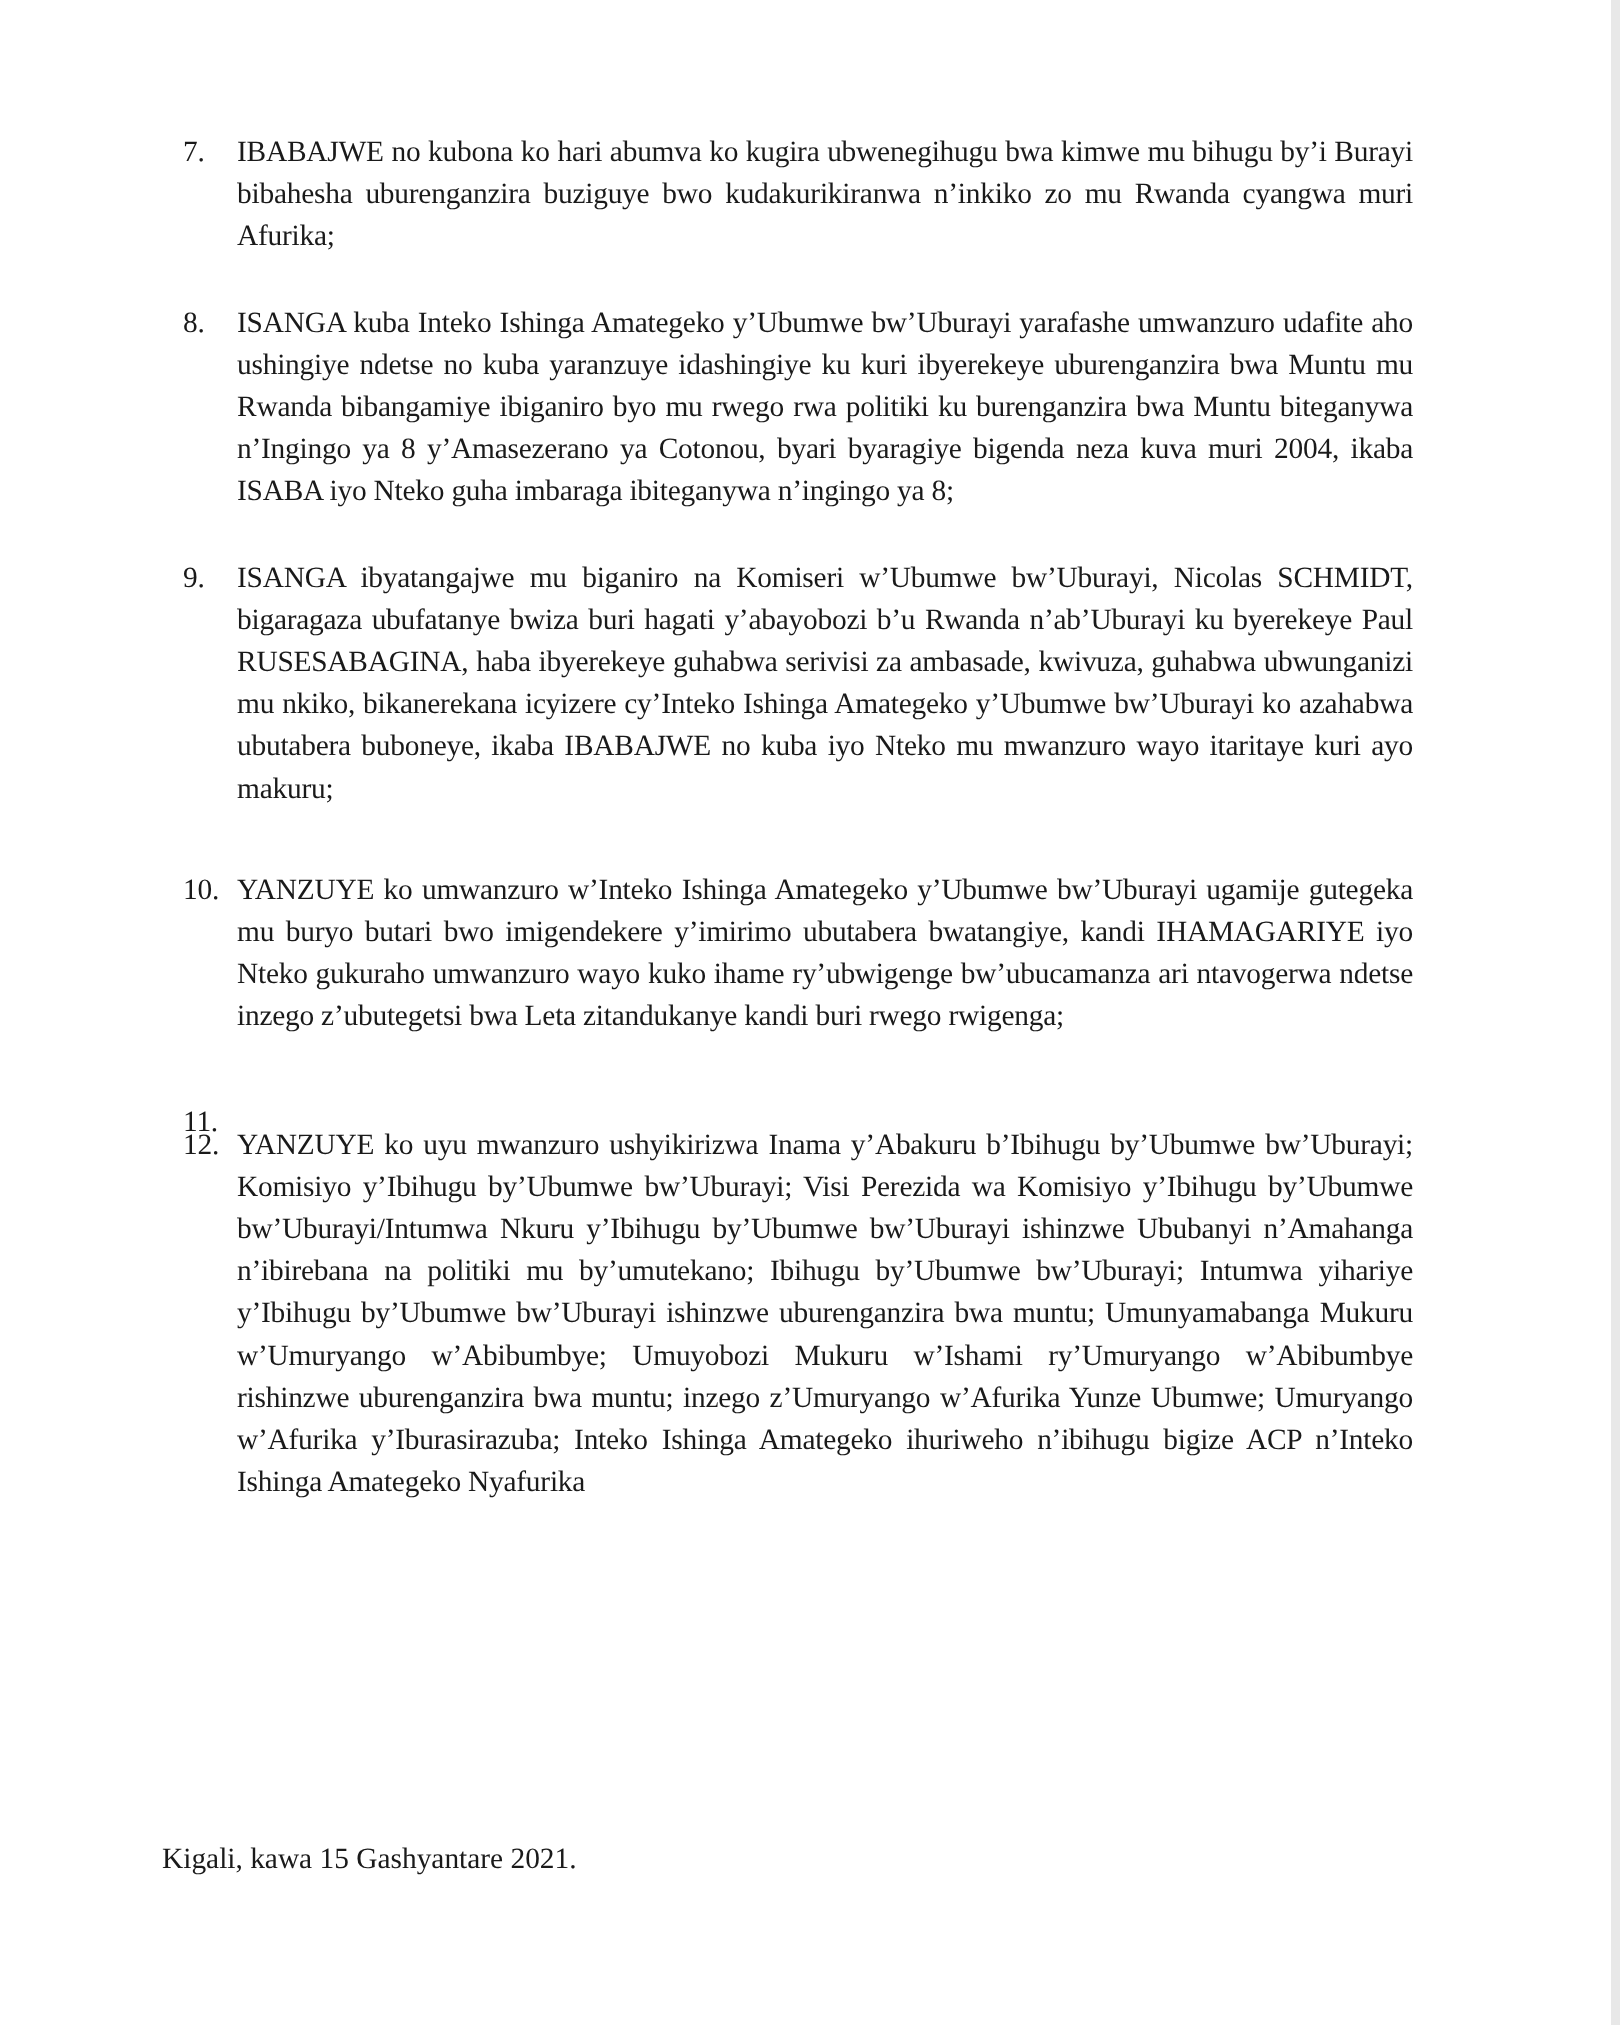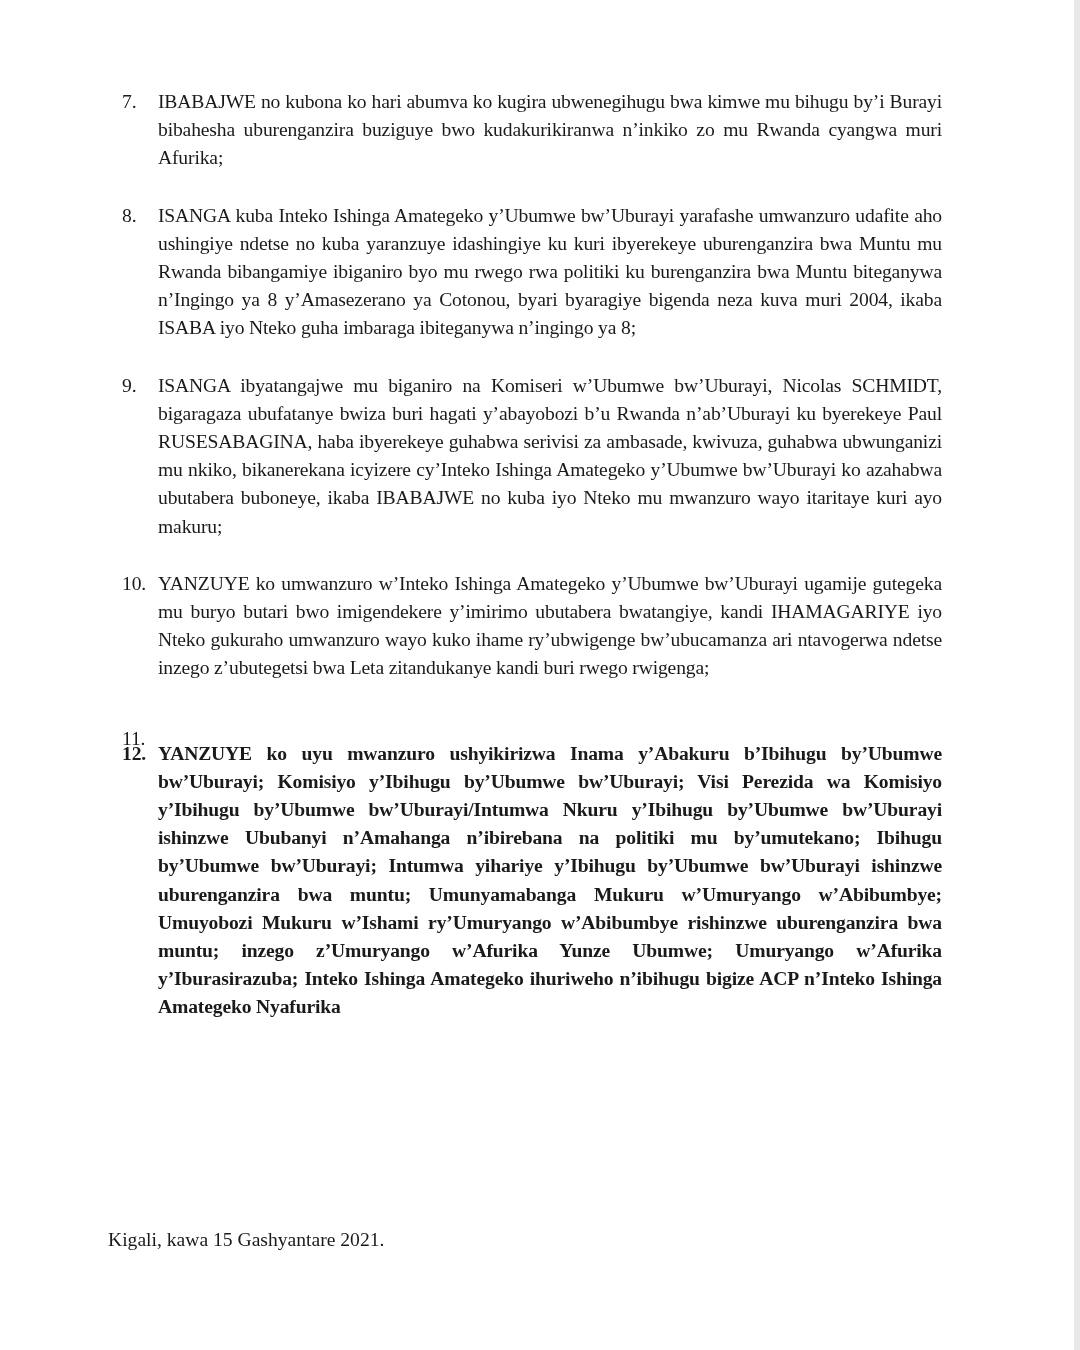--- a/index.html
+++ b/index.html
@@ -51,23 +51,23 @@
     }
     .item .num {
       position: absolute;
       left: 0;
       top: 0;
       width: 34px;
     }
     .item-7  { margin-bottom: 0; }
     .item-8  { margin-top: 29px; }
     .item-9  { margin-top: 29px; }
-    .item-10 { margin-top: 29px; }
+    .item-10 { margin-top: 39px; }
     .item-11 { margin-top: 42px; }
-    .item-12 { margin-top: 57px; font-weight: bold; }
+    .item-12 { margin-top: 57px; }
     .closing {
       position: absolute;
       left: 108px;
       top: 1226px;
       font-size: 19.6px;
       line-height: 28px;
       font-family: Liberation Serif, serif;
     }
   </style>
 </head>

